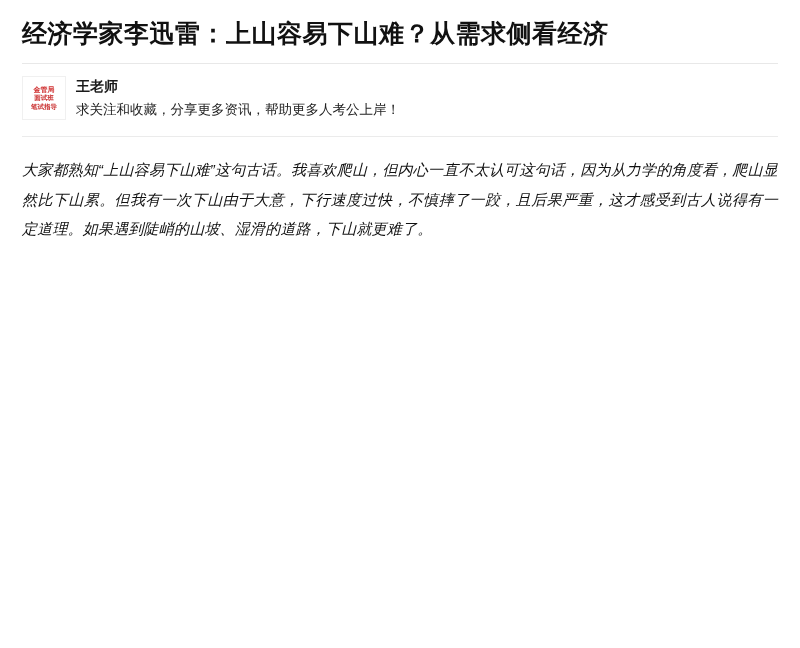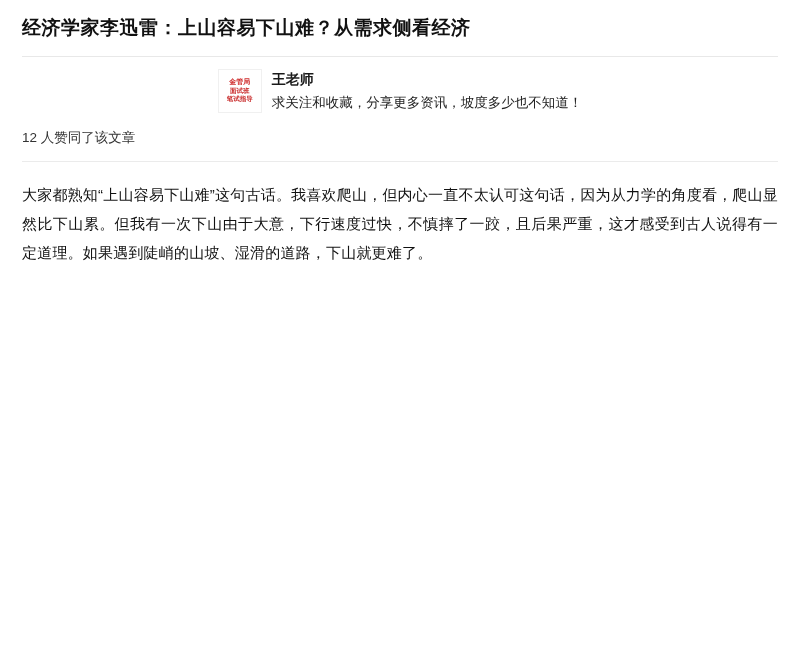--- a/index.html
+++ b/index.html
@@ -16,40 +16,38 @@
   }
   .page {
     width: 800px;
     height: 648px;
     box-sizing: border-box;
     padding: 18px 22px 0 22px;
     background: #ffffff;
     position: relative;
   }
   .title {
-    font-size: 19px;
+    font-size: 25px;
     font-weight: bold;
     line-height: 1.25;
     letter-spacing: 0.5px;
     color: #111111;
     margin: 0 0 2px 0;
-    font-family: Liberation Mono, monospace;
   }
   .title-rule {
     width: 100%;
     height: 1px;
     background: #e8e8e8;
     margin: 14px 0 12px 0;
   }
   .author-row {
     display: flex;
     align-items: flex-start;
     gap: 10px;
     margin-bottom: 16px;
-    justify-content: center;
   }
   .avatar {
     width: 44px;
     height: 44px;
     flex: 0 0 44px;
     background: #ffffff;
     border: 1px solid #f0f0f0;
     box-sizing: border-box;
     display: flex;
     flex-direction: column;
@@ -101,43 +99,43 @@
     margin: 0 0 24px 0;
     line-height: 1.5;
   }
   .para {
     font-size: 15px;
     line-height: 1.95;
     color: #111111;
     margin: 0 0 22px 0;
     text-align: justify;
     letter-spacing: 0.2px;
+    font-style: italic;
   }
 </style>
 </head>
 <body>
 
 <div class="page">
 
   <h1 class="title">经济学家李迅雷：上山容易下山难？从需求侧看经济</h1>
 
   <div class="title-rule"></div>
 
   <div class="author-row">
     <div class="avatar">
       <div class="avatar-line">金管局</div>
       <div class="avatar-line small">面试班</div>
       <div class="avatar-line small">笔试指导</div>
     </div>
     <div class="author-meta">
       <div class="author-name">王老师</div>
-      <div class="author-desc">求关注和收藏，分享更多资讯，坡度多少也不知道！</div>
+      <div class="author-desc">求关注和收藏，分享更多资讯，帮助更多人考公上岸！</div>
     </div>
   </div>
 
-  <div class="likes">12 人赞同了该文章</div>
 
   <div class="divider"></div>
 
 
   <p class="para">大家都熟知“上山容易下山难”这句古话。我喜欢爬山，但内心一直不太认可这句话，因为从力学的角度看，爬山显然比下山累。但我有一次下山由于大意，下行速度过快，不慎摔了一跤，且后果严重，这才感受到古人说得有一定道理。如果遇到陡峭的山坡、湿滑的道路，下山就更难了。</p>
 
 </div>
 
 </body></html>

